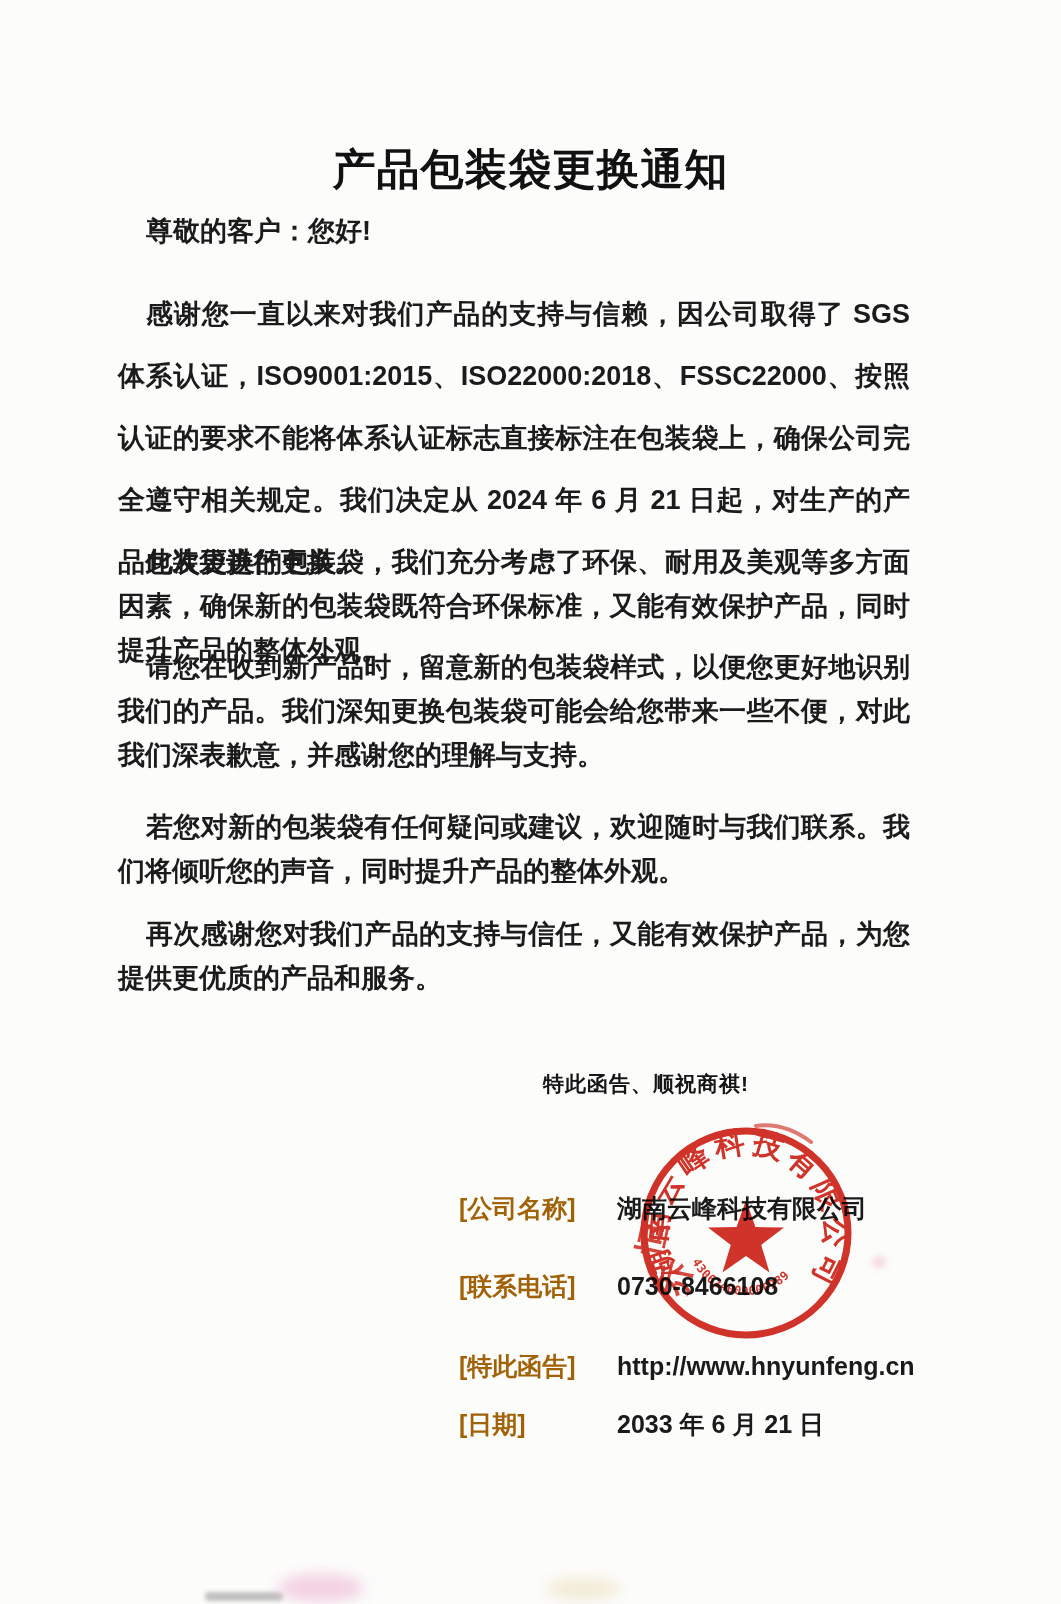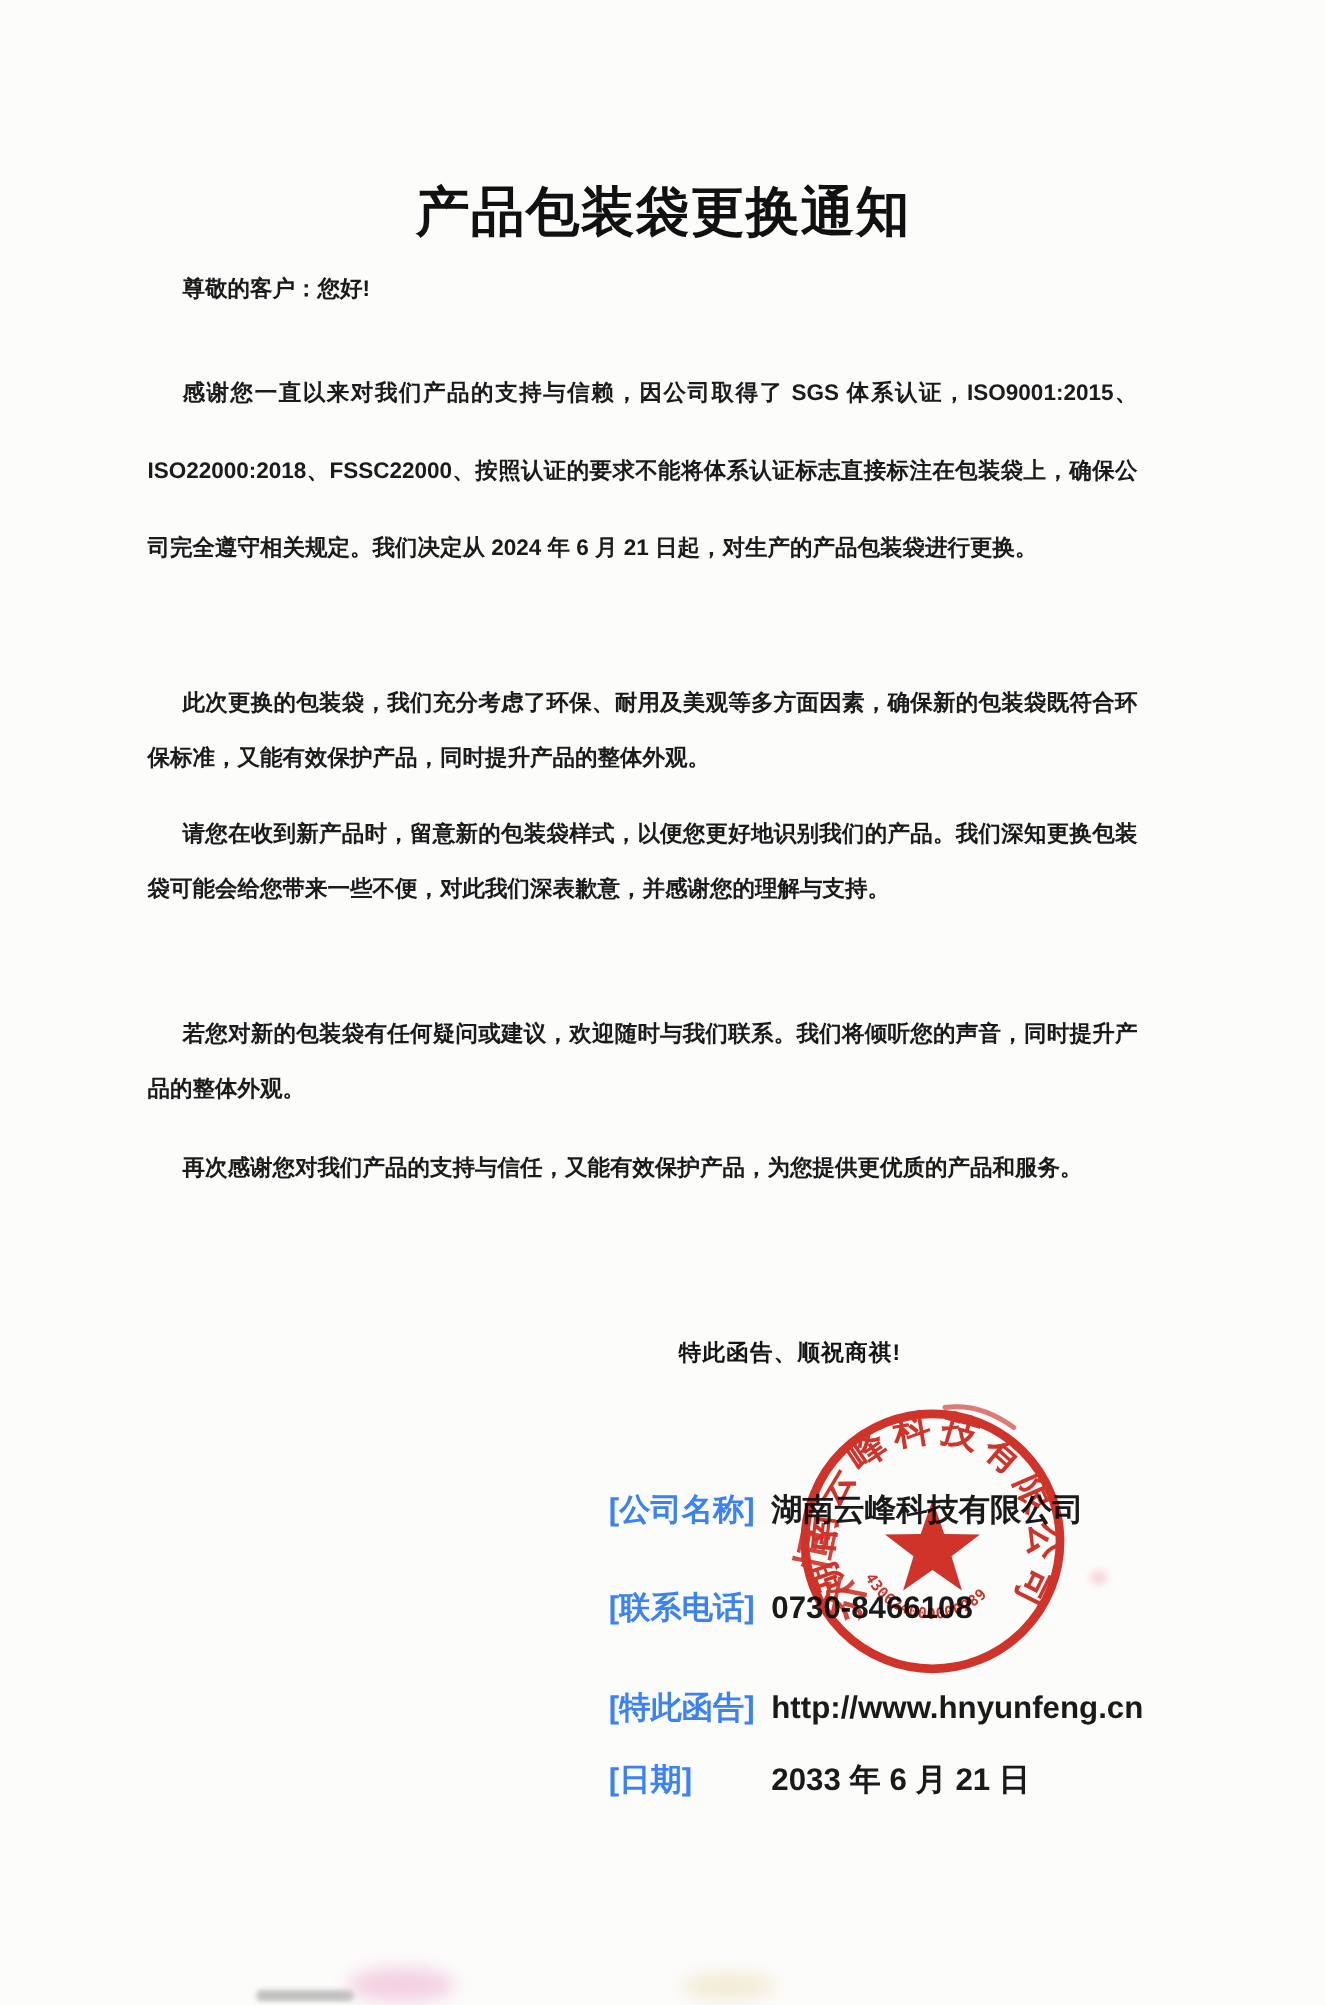--- a/index.html
+++ b/index.html
@@ -17,38 +17,38 @@
   }
   .page-title{
     position:absolute;left:0;right:0;top:112px;
     text-align:center;
     font-family:"Liberation Serif","DejaVu Serif",serif;
     font-weight:700;font-size:43px;letter-spacing:1px;
     color:#111;
   }
   .para{
     position:absolute;left:118px;width:792px;
-    font-size:18px;font-weight:700;
+    font-size:27px;font-weight:700;
     text-align:justify;text-indent:28px;
     color:var(--ink);
     margin:0;
   }
   .greeting{top:208px;line-height:46px;}
   .p1{top:283px;line-height:62px;}
   .p2{top:540px;line-height:44px;}
   .p3{top:645px;line-height:44px;}
   .p4{top:805px;line-height:44px;}
   .p5{top:912px;line-height:44px;}
   .closing{
     position:absolute;left:543px;top:1070px;
-    font-size:18px;font-weight:700;letter-spacing:1px;
+    font-size:21px;font-weight:700;letter-spacing:1px;
     color:#151515;
   }
   .info-row{position:absolute;font-size:25px;font-weight:700;line-height:44px;}
-  .info-label{position:absolute;left:487px;white-space:nowrap;color:#3b82f6;}
+  .info-label{position:absolute;left:459px;white-space:nowrap;color:#a16207;}
   .info-value{position:absolute;left:617px;white-space:nowrap;color:#1a1a1a;}
   .row1{top:1186px;}  .row2{top:1264px;}  .row3{top:1344px;}  .row4{top:1402px;}
   .info-row .info-label,.info-row .info-value{top:0;}
   .stamp{
     position:absolute;left:630px;top:1118px;width:232px;height:232px;
     mix-blend-mode:multiply;opacity:.93;
     pointer-events:none;
   }
   .stamp-ring{fill:none;stroke:var(--stamp-red);stroke-width:7;}
   .stamp-text{fill:var(--stamp-red);font-family:"Liberation Serif","DejaVu Serif",serif;

